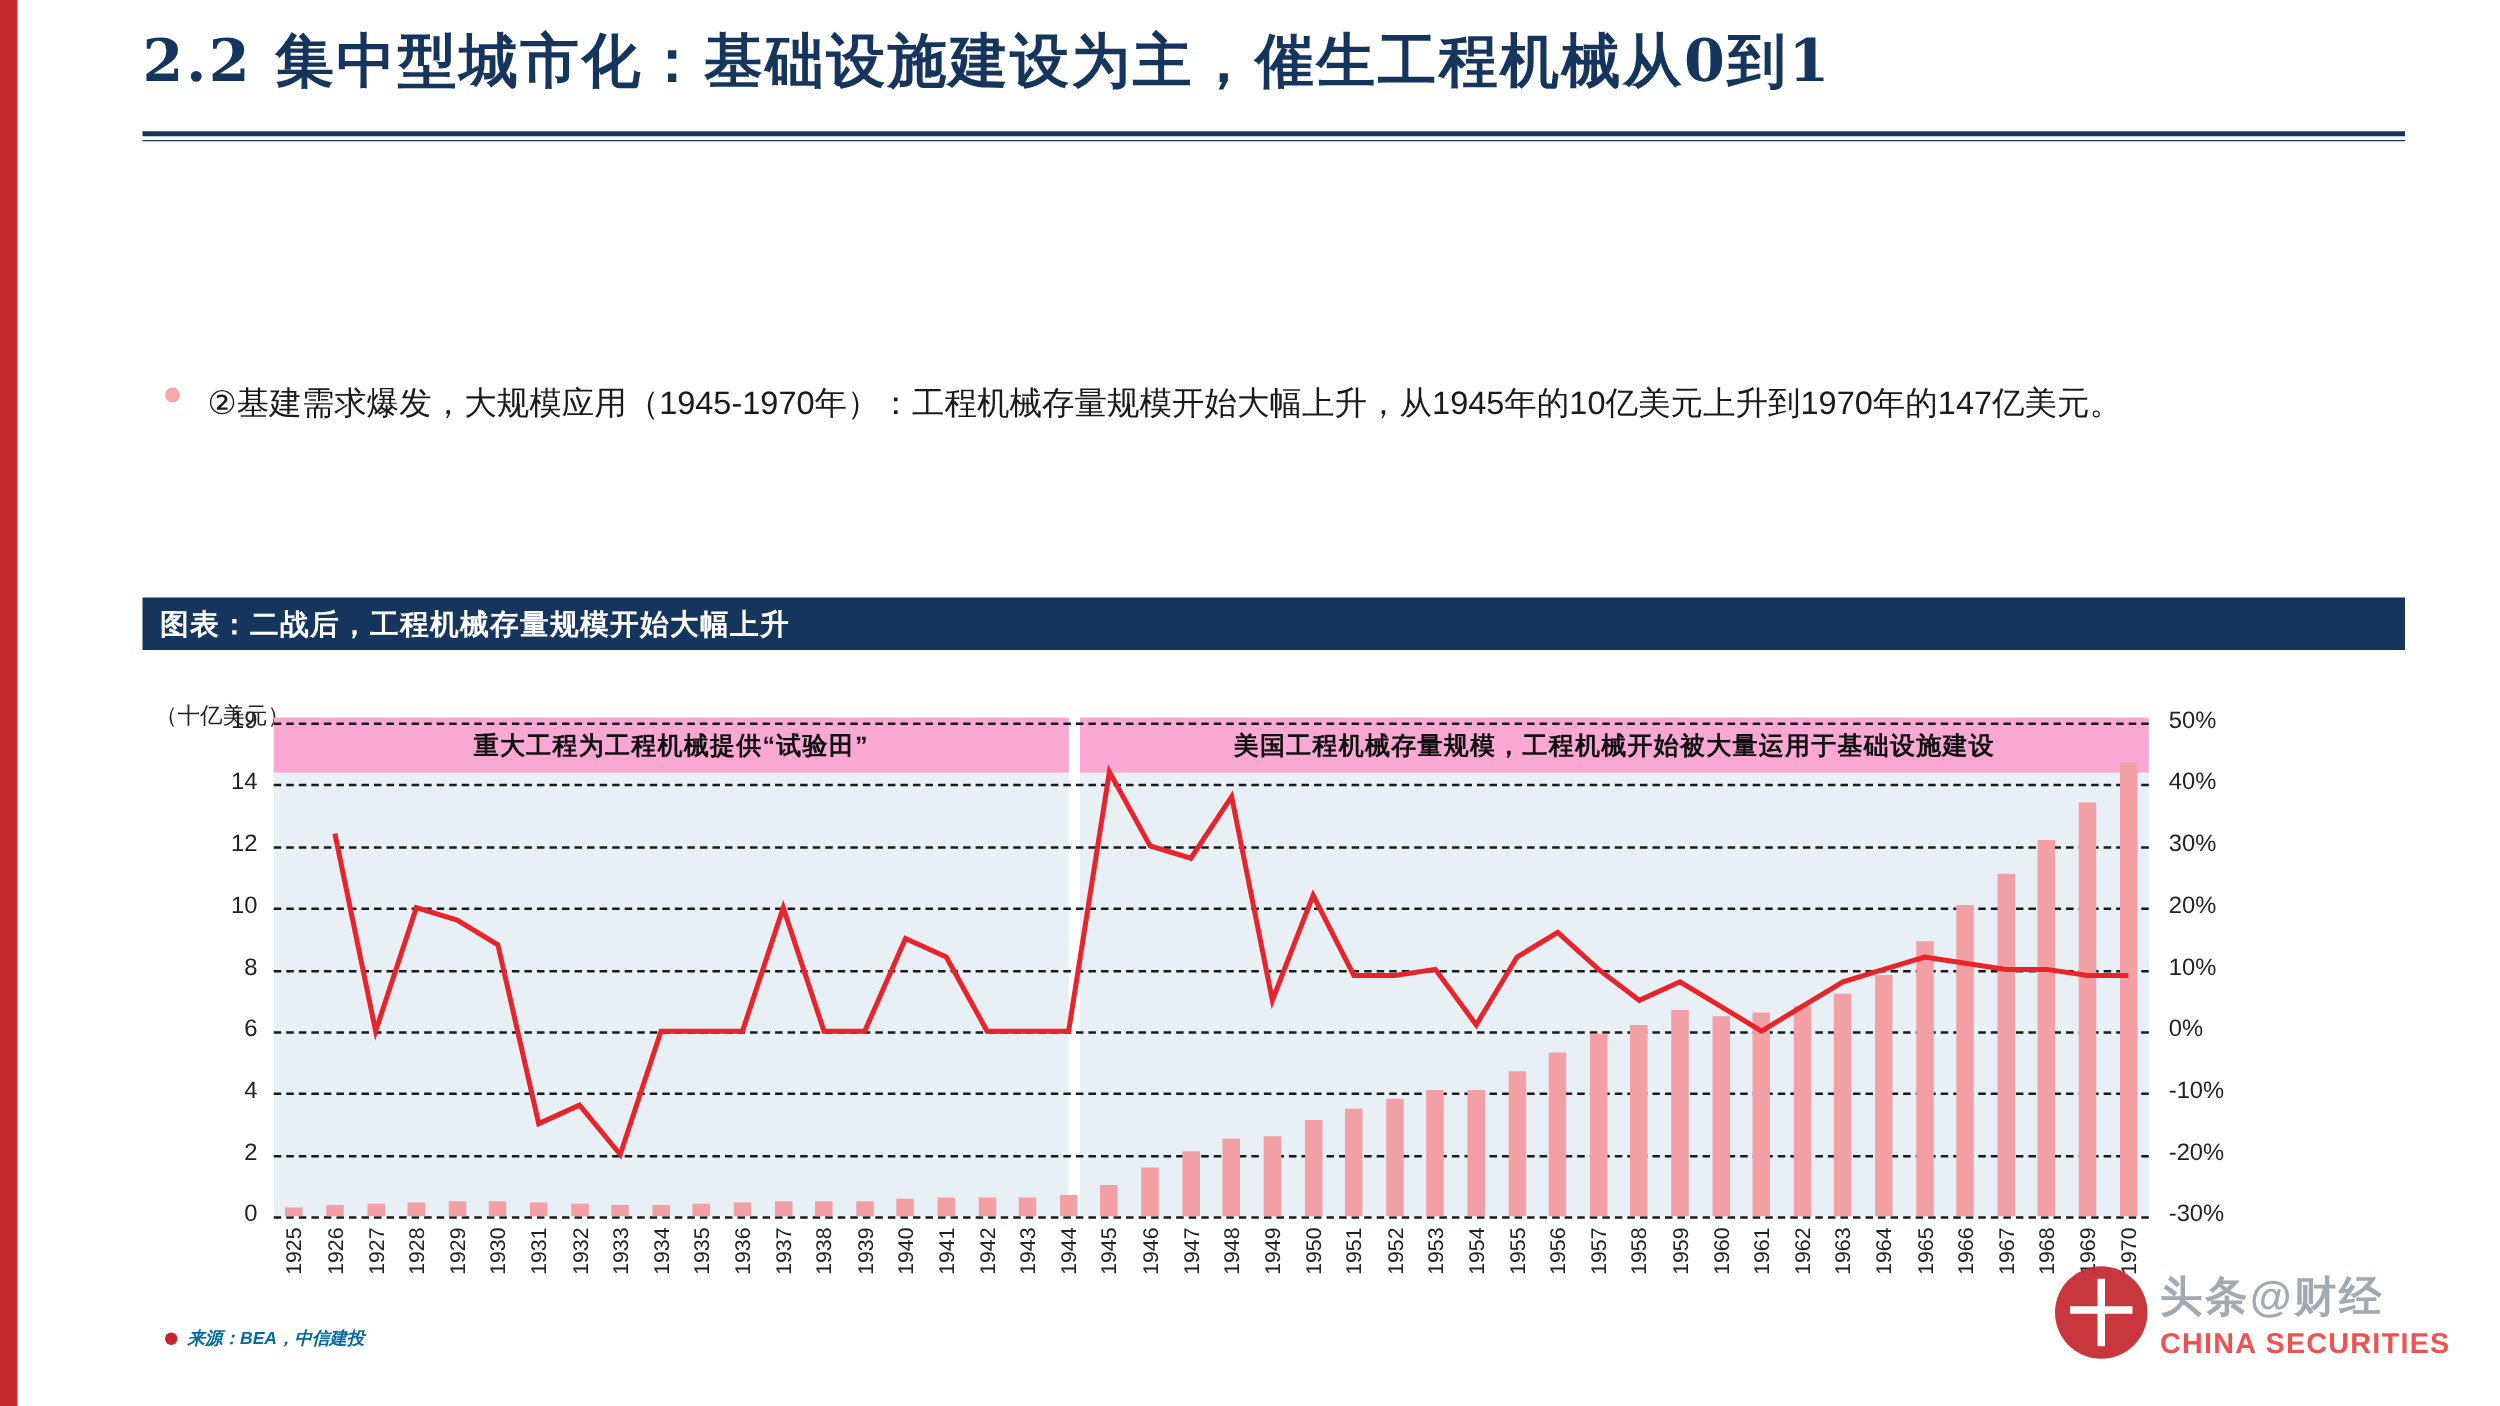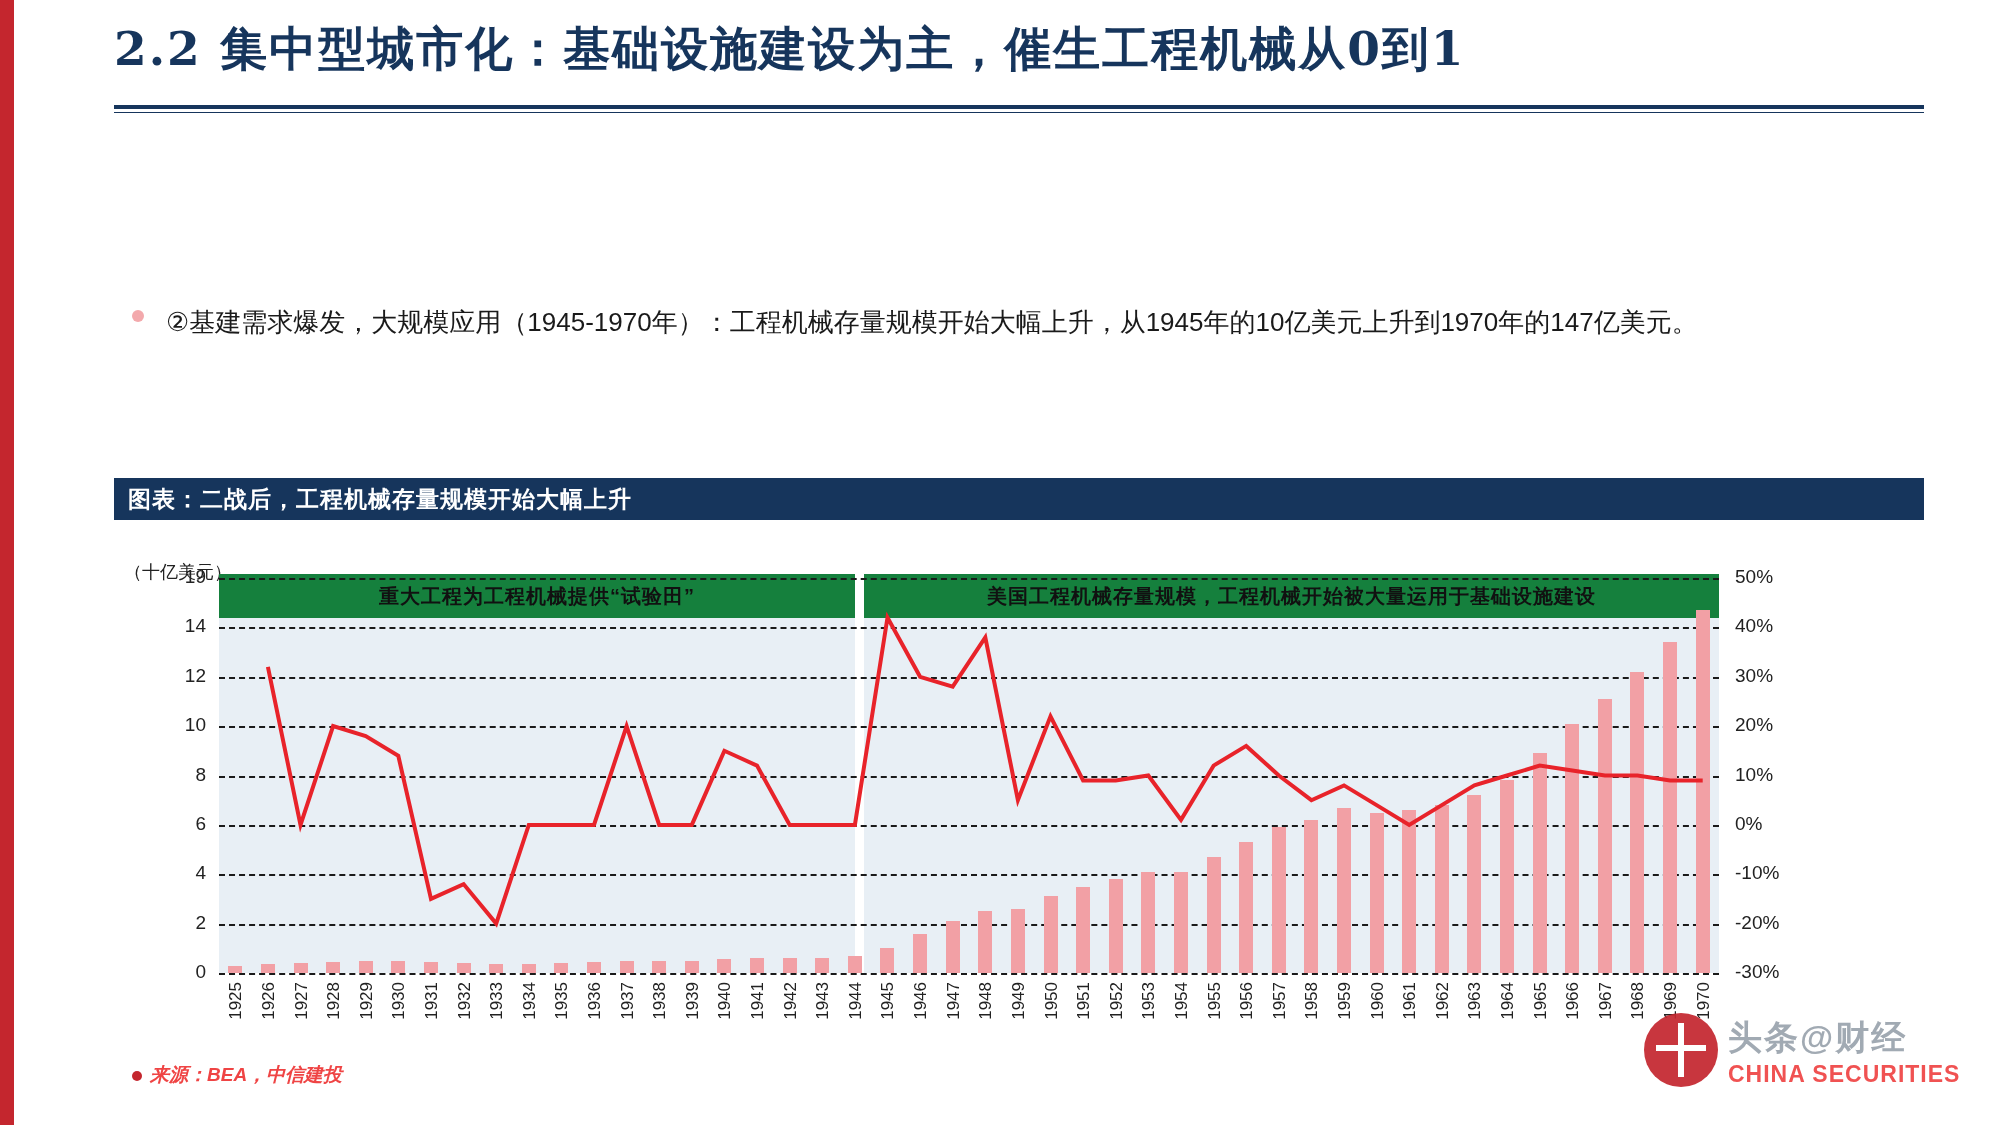--- a/index.html
+++ b/index.html
@@ -80,21 +80,21 @@
   }
   
   .plot{
     position:absolute;left:105px;top:100px;width:1500px;height:395px;
     background:#e8eff5;
   }
   .plot-split{
     position:absolute;left:741px;top:100px;width:9px;height:395px;background:#ffffff;
   }
   .band{
-    position:absolute;top:0;height:44px;background:#15803d;
+    position:absolute;top:0;height:44px;background:#f9a8d4;
     display:flex;align-items:center;justify-content:center;
     font-size:20px;font-weight:700;color:#111;letter-spacing:1px;
   }
   .band-left{left:105px;top:96px;width:636px;}
   .band-right{left:750px;top:96px;width:855px;}
   .gridline{
     position:absolute;height:0;border-top:2px dashed #1a1a1a;left:105px;width:1500px;
   }
   .y-left{
     position:absolute;width:40px;text-align:right;font-size:19px;color:#222;
@@ -108,21 +108,21 @@
   .xlabels{
     position:absolute;left:105px;top:500px;width:1500px;height:70px;
   }
   .xlabel{
     position:absolute;font-size:17px;color:#222;
     writing-mode:vertical-rl;text-orientation:mixed;
     transform:rotate(180deg);
     white-space:nowrap;
   }
   .source{
-    position:absolute;left:118px;top:1062px;font-size:19px;color:#ef4444;
+    position:absolute;left:118px;top:1062px;font-size:14px;color:#0369a1;
     font-style:italic;font-weight:700;
   }
   .source-dot{
     display:inline-block;width:10px;height:10px;border-radius:50%;
     background:#c4262e;margin-right:8px;vertical-align:middle;
   }
   
   .watermark{
     position:absolute;right:26px;bottom:18px;width:330px;height:100px;
     opacity:.92;

